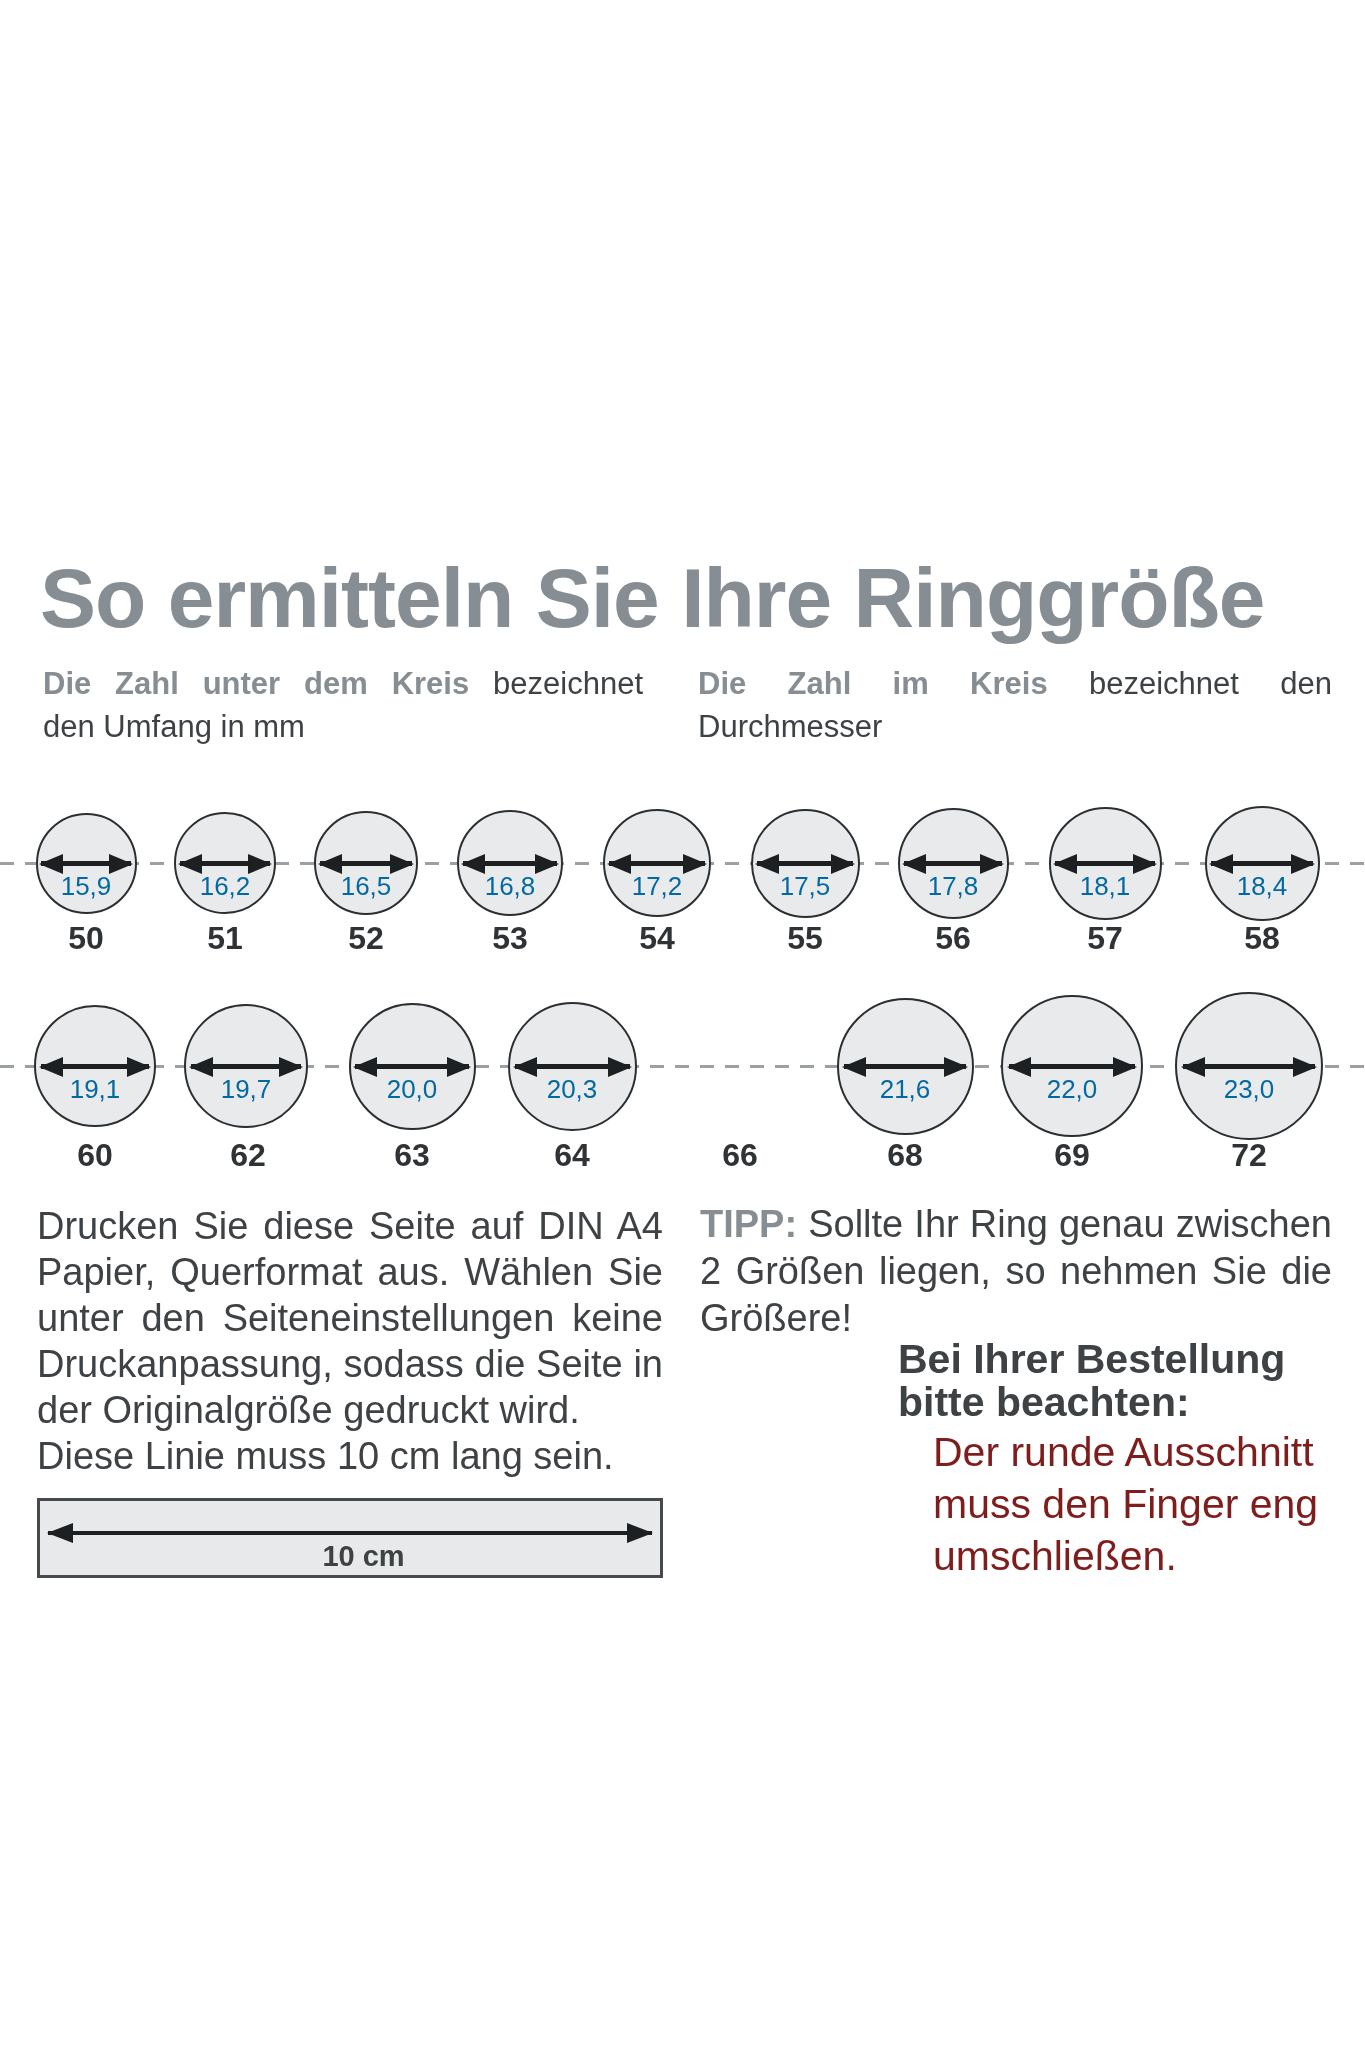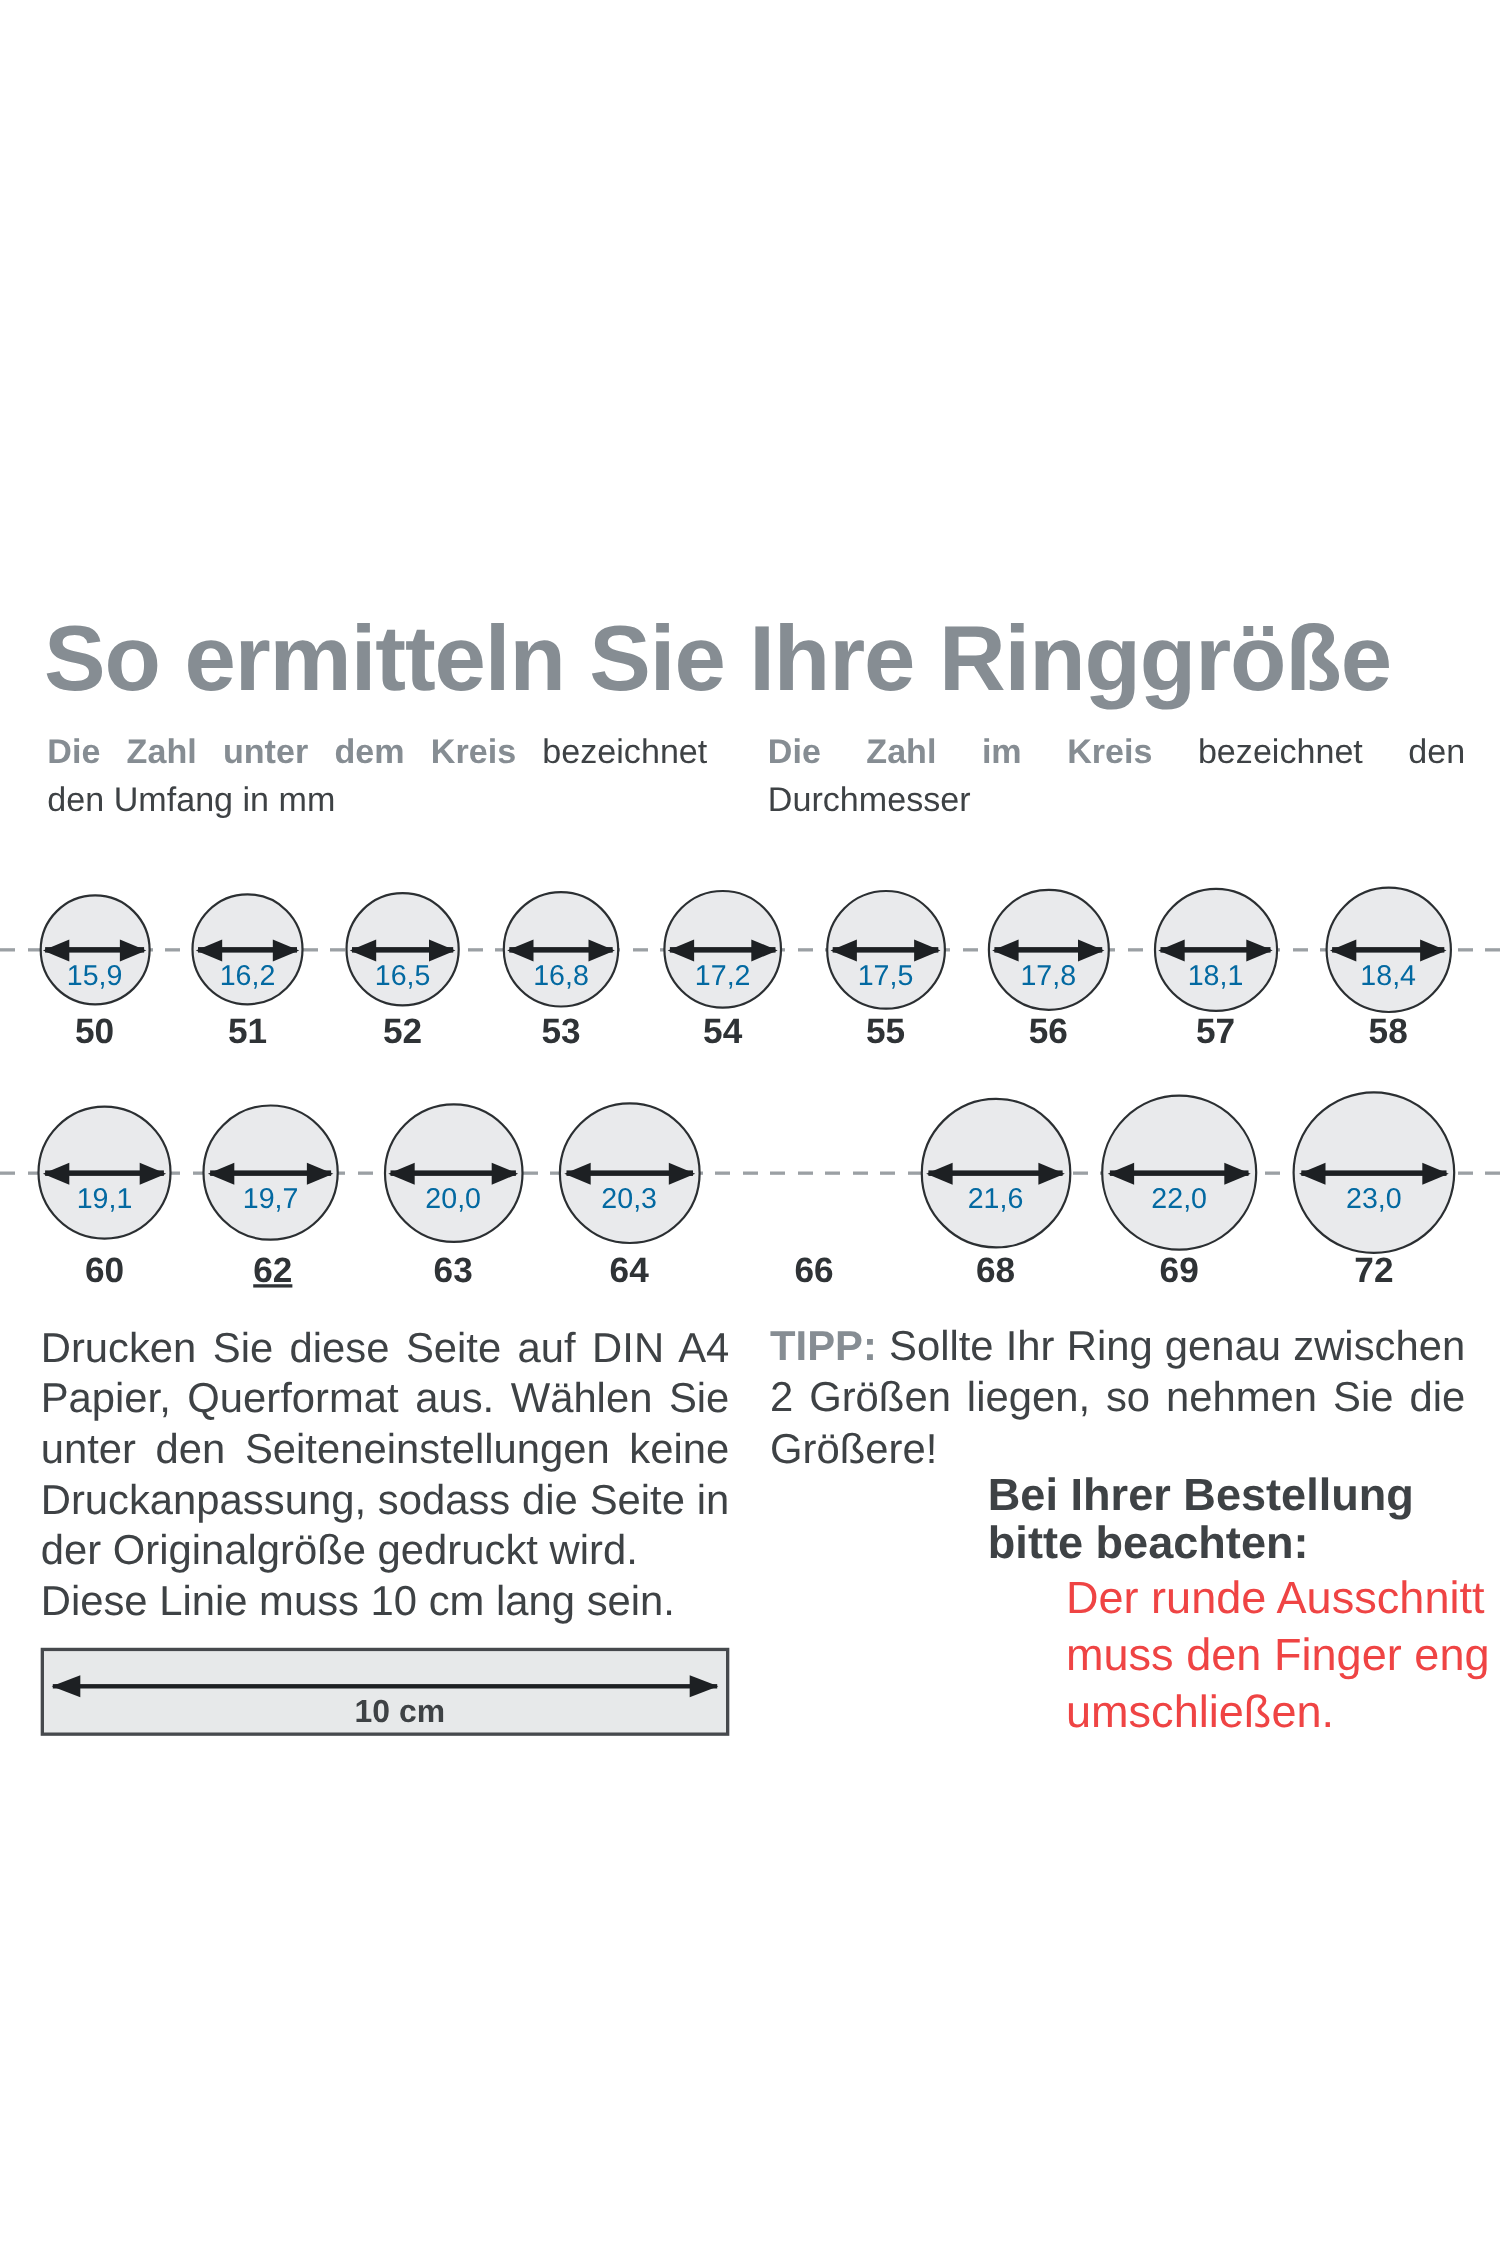--- a/index.html
+++ b/index.html
@@ -67,21 +67,21 @@
     transform:translateY(-50%);
   }
   .r-arrow::before { left:-1px;  border-right:26px solid #1d2023; }
   .r-arrow::after  { right:-1px; border-left:26px solid #1d2023; }
   .r-label {
     position:absolute; left:0; right:0; top:50%; margin-top:2px;
     text-align:center; font-size:29px; font-weight:bold; color:#3e4245;margin-left:27px;
   }
 
   .order-heading { left:898px; top:1338px; font-size:41px; font-weight:bold; line-height:43px; color:#3e4245; }
-  .order-body    { left:933px; top:1426px; font-size:41px; line-height:52px; color:#ef4444;margin-left:36px; }
+  .order-body    { left:933px; top:1426px; font-size:41px; line-height:52px; color:#7f1d1d; }
 </style>
 </head>
 <body>
 
 <div class="stage">
 
   <div class="abs title">So ermitteln Sie Ihre Ringgröße</div>
 
   <div class="abs legend legend-left">
     <div class="jl"><span class="accent b">Die Zahl unter dem Kreis</span><span> bezeichnet</span></div>
@@ -175,21 +175,21 @@
     <div class="dash-line" style="top: 1065px;"></div>
     <div class="circle" style="left: 34px; top: 1005px; width: 122px; height: 122px;">
     <div class="c-arrow"></div>
     <div class="c-value">19,1</div>
   </div>
     <div class="c-label" style="left: 95px; top: 1155px;">60</div>
     <div class="circle" style="left: 184px; top: 1004px; width: 124px; height: 124px;">
     <div class="c-arrow"></div>
     <div class="c-value">19,7</div>
   </div>
-    <div class="c-label" style="left: 248px; top: 1155px; text-decoration: underline;">62</div>
+    <div class="c-label" style="left: 248px; top: 1155px;">62</div>
     <div class="circle" style="left: 348.5px; top: 1002.5px; width: 127px; height: 127px;">
     <div class="c-arrow"></div>
     <div class="c-value">20,0</div>
   </div>
     <div class="c-label" style="left: 412px; top: 1155px;">63</div>
     <div class="circle" style="left: 507.5px; top: 1001.5px; width: 129px; height: 129px;">
     <div class="c-arrow"></div>
     <div class="c-value">20,3</div>
   </div>
     <div class="c-label" style="left: 572px; top: 1155px;">64</div>

